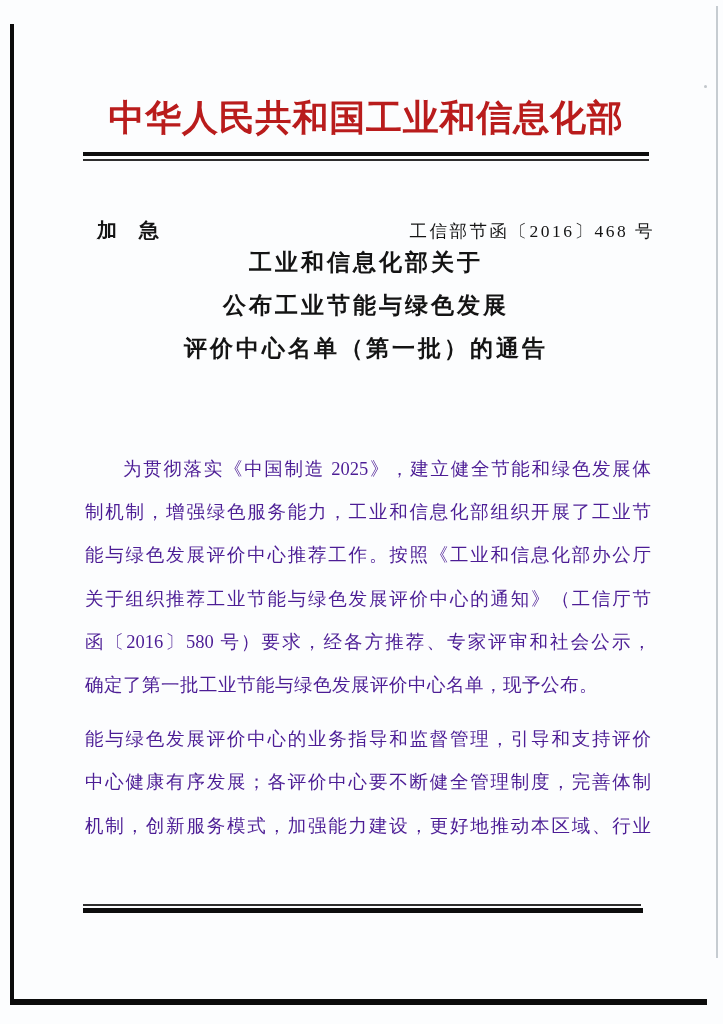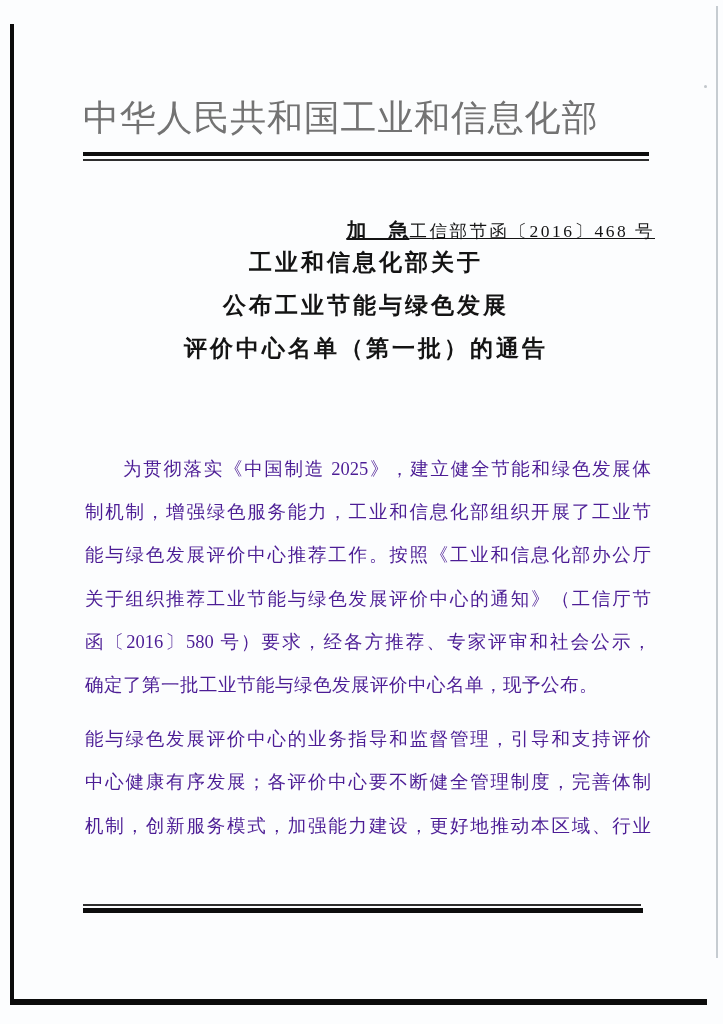--- a/index.html
+++ b/index.html
@@ -31,35 +31,35 @@
   }
   .scan-speck {
     position: absolute; left: 704px; top: 85px;
     width: 3px; height: 3px; border-radius: 50%;
     background: #9aa2a8; opacity: .6;
   }
   
   .org-name {
     position: absolute; left: 83px; width: 566px; top: 95px;
     height: 46px; line-height: 46px;
-    font-size: 36px; font-weight: normal; letter-spacing: 0.8px;
-    text-align: left; white-space: nowrap;
-    color: #737373;
+    font-size: 36px; font-weight: bold; letter-spacing: 0.8px;
+    text-align: center; white-space: nowrap;
+    color: #b91c1c;
   }
   .rule-top-thick {
     position: absolute; left: 83px; width: 566px; top: 152px;
     height: 4px; background: #0d0d0d;
   }
   .rule-top-thin {
     position: absolute; left: 83px; width: 566px; top: 159px;
     height: 2px; background: #2e2e2e;
   }
   .meta-row {
     position: absolute; left: 83px; width: 572px; top: 175px;
-    display: flex; justify-content: flex-end; align-items: baseline; text-decoration: underline;
+    display: flex; justify-content: space-between; align-items: baseline;
   }
   .urgency {
     font-size: 20px; font-weight: bold; letter-spacing: 1px;
     padding-left: 14px; white-space: nowrap;
   }
   .doc-number {
     font-size: 17.5px; letter-spacing: 2.5px; font-weight: 500;
     white-space: nowrap;
     margin-top: 44px;
   }

